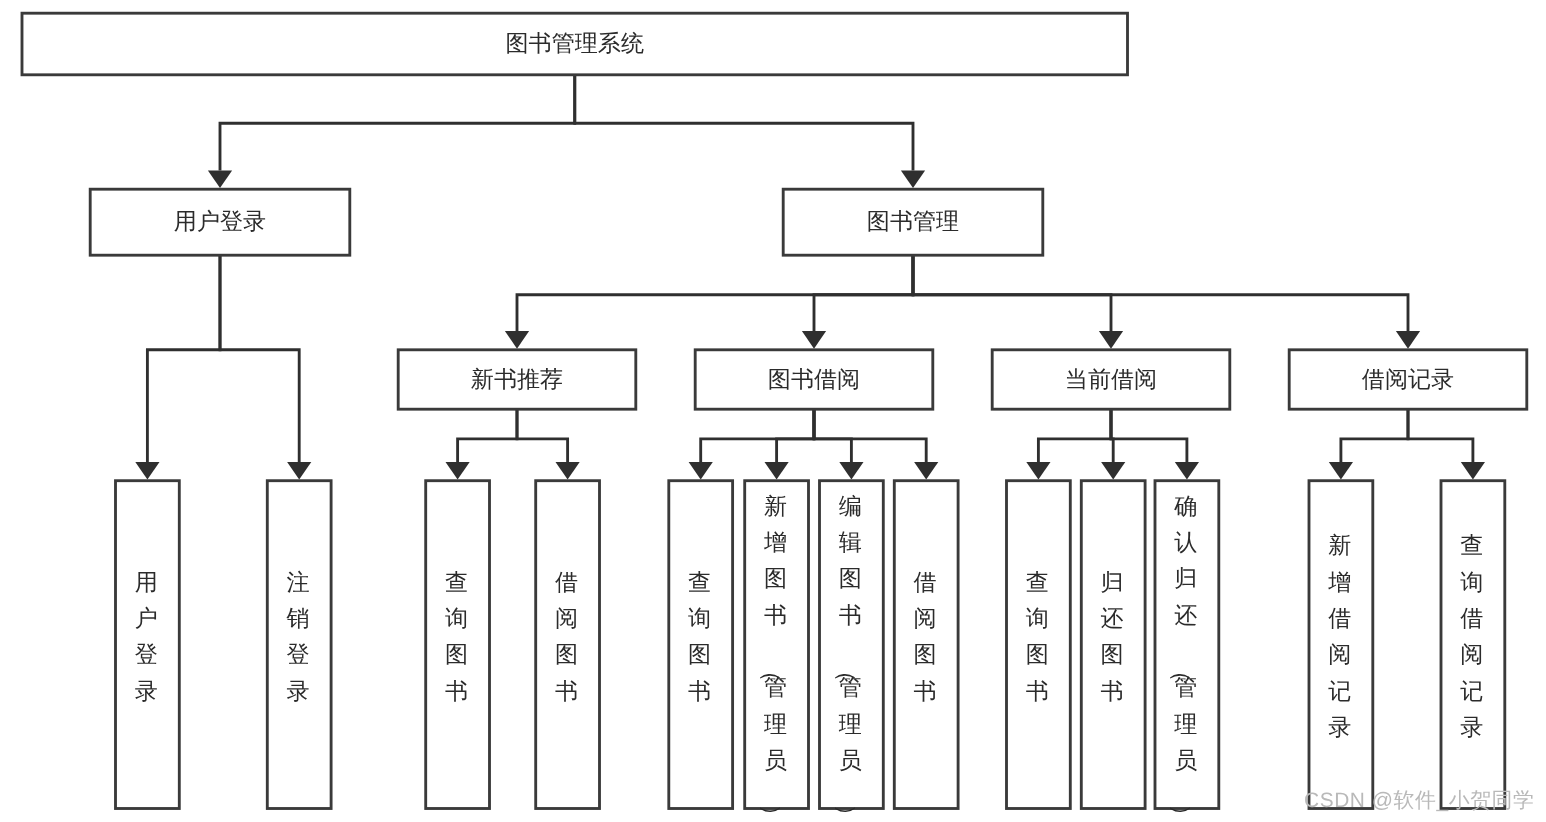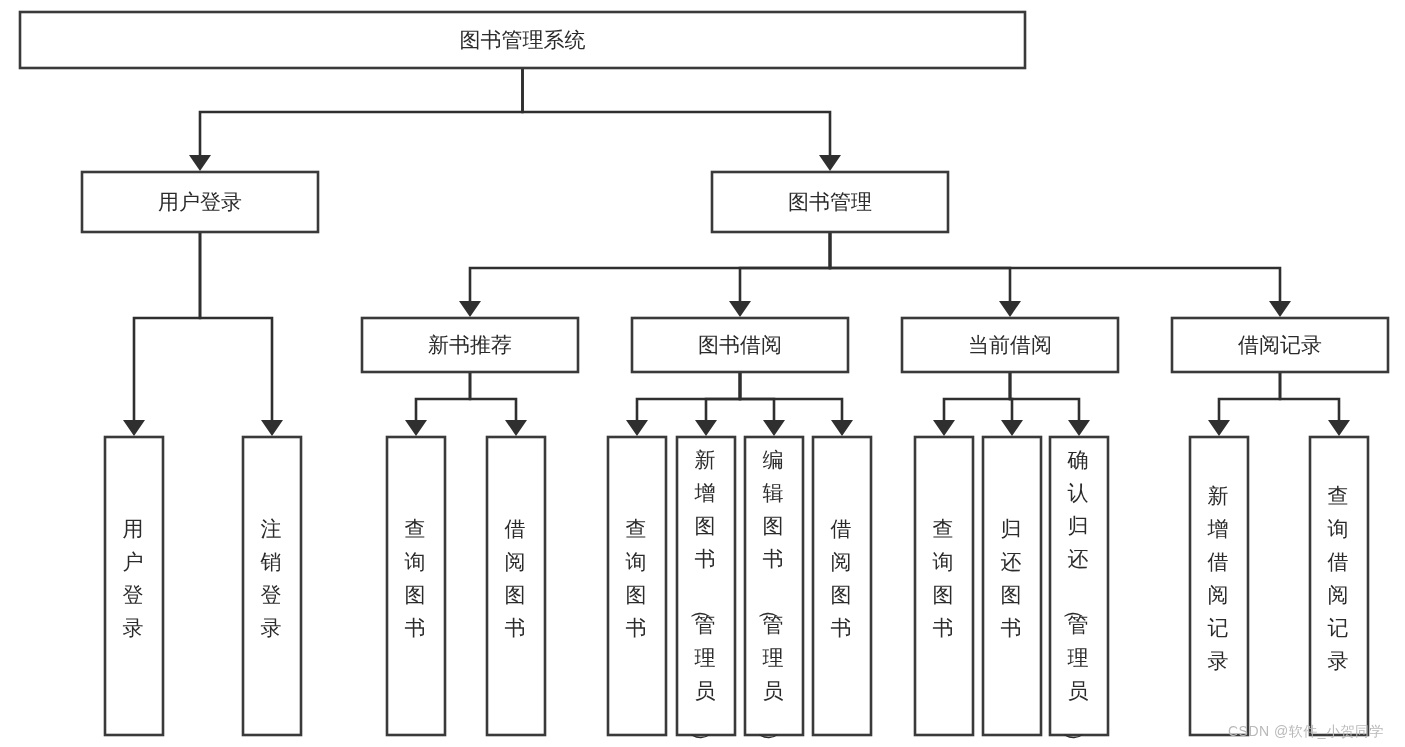--- a/index.html
+++ b/index.html
@@ -32,24 +32,24 @@
   .edge{
     stroke:#2f2f2f;
     stroke-width:2.6;
     fill:none;
     stroke-linecap:butt;
   }
   .arrow-head{fill:#2f2f2f;}
 
   .watermark{
     position:absolute;
-    right:21px;
+    right:10px;
     bottom:6px;
     font-family:"Liberation Sans","DejaVu Sans",sans-serif;
-    font-size:14px;
+    font-size:19px;
     color:#b9b9b9;
     white-space:nowrap;
     letter-spacing:0.5px;
     pointer-events:none;
     user-select:none;
   }
 </style>
 </head>
 <body>
 

